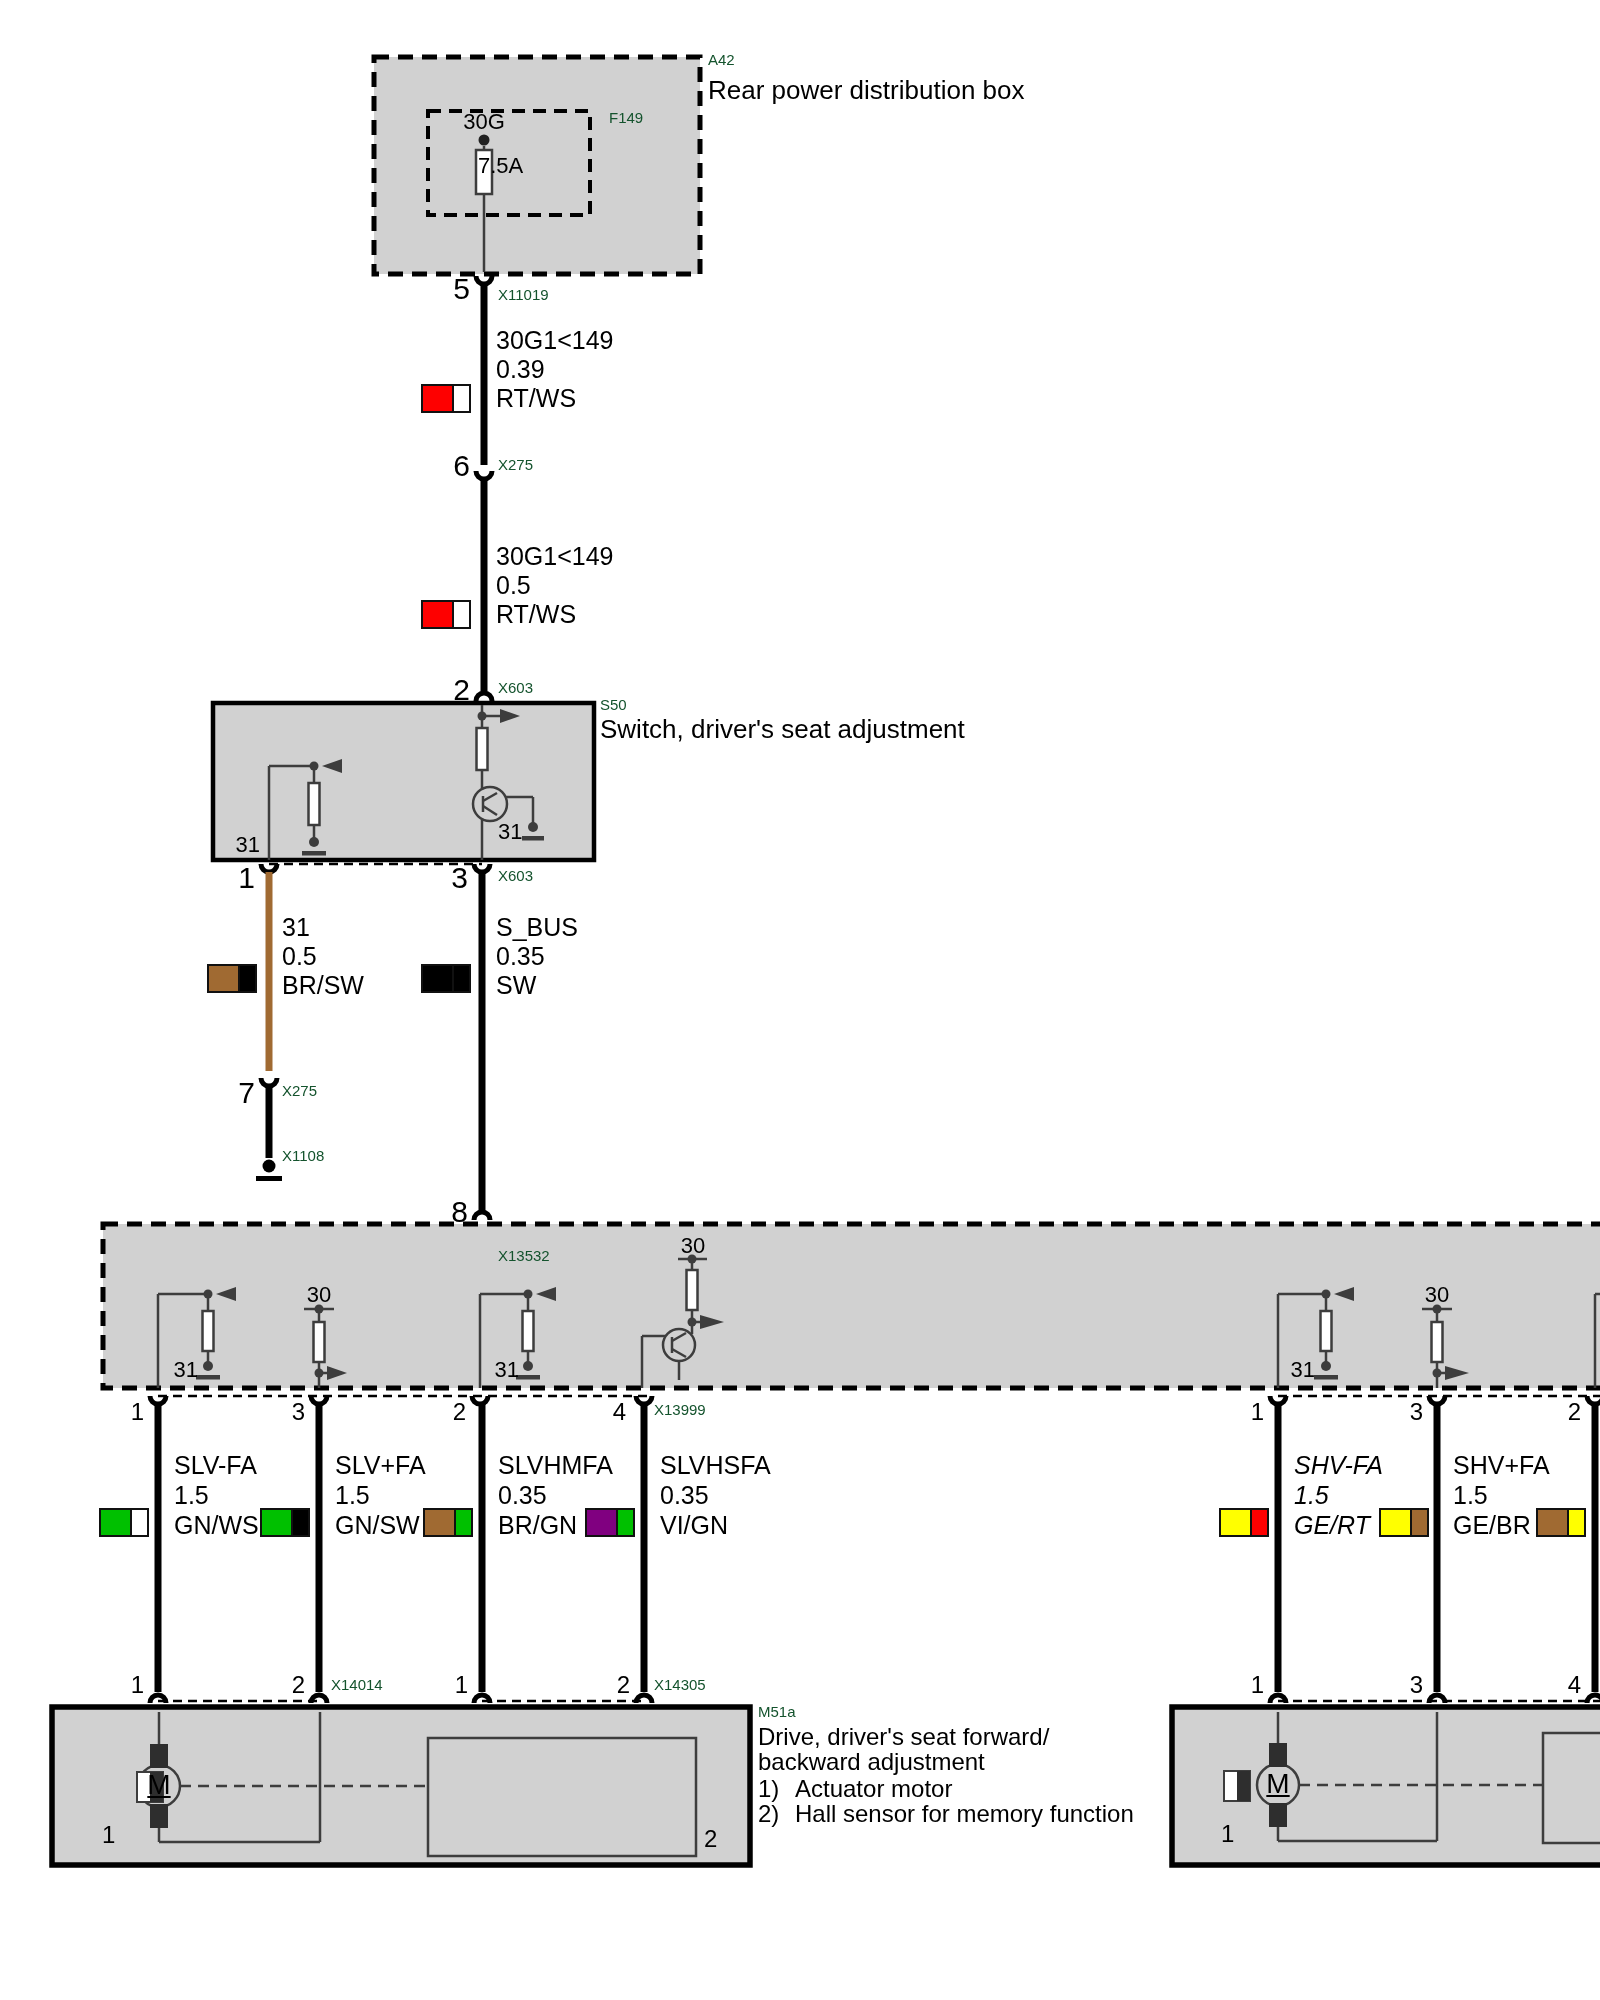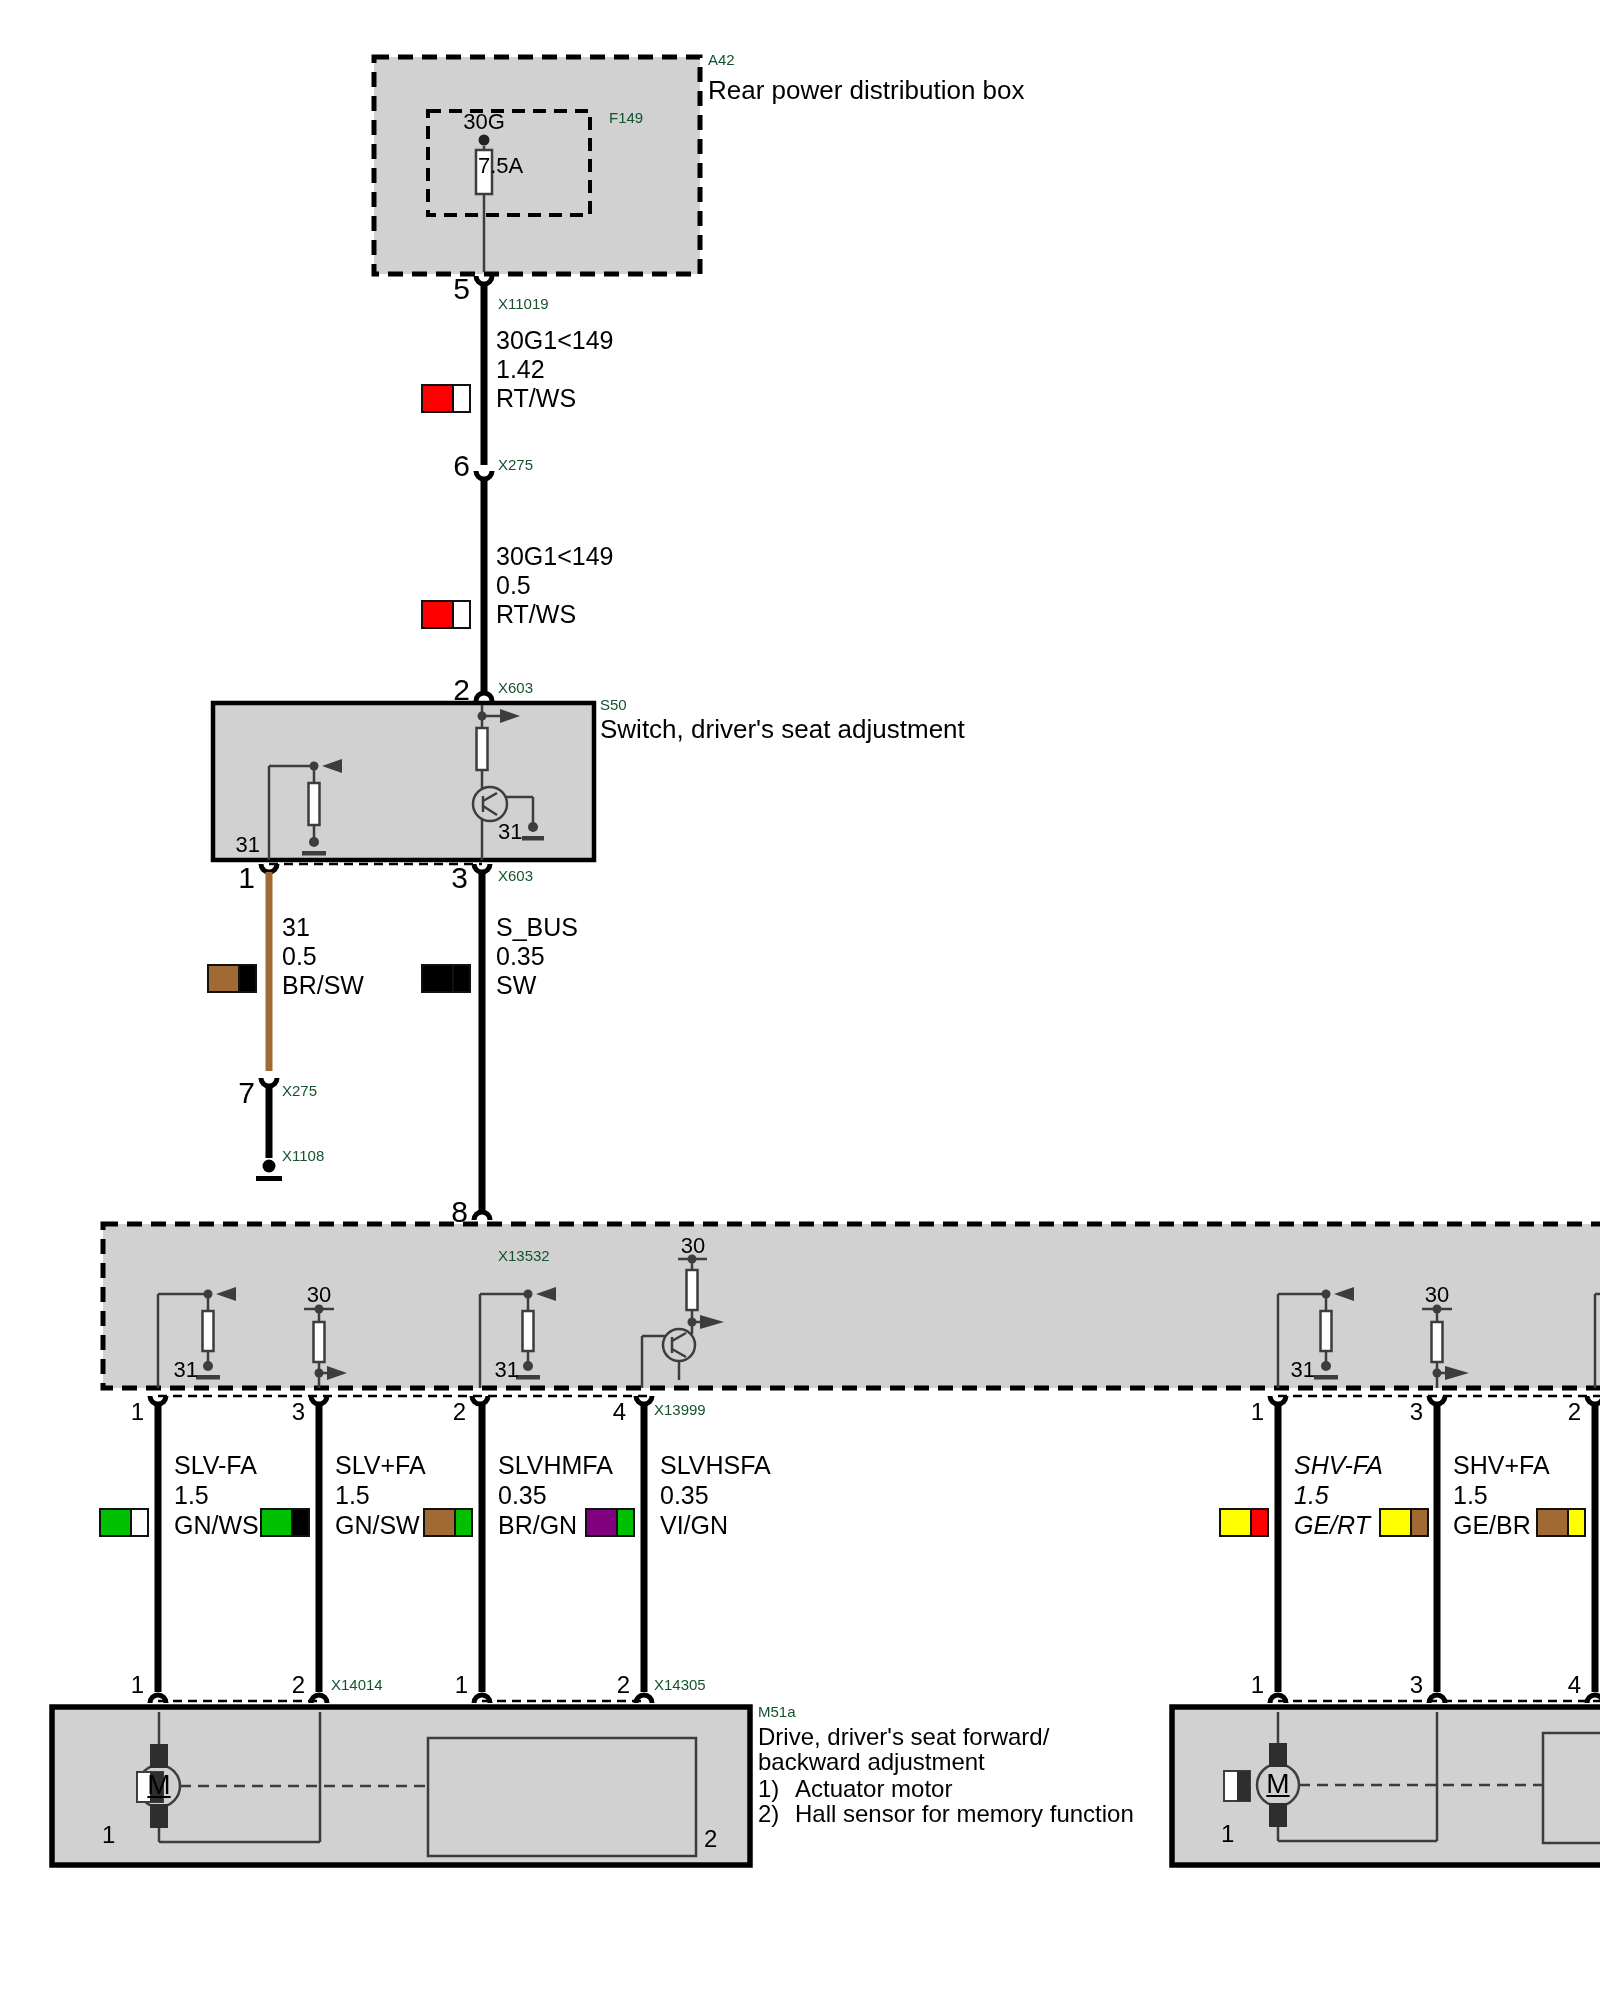--- a/index.html
+++ b/index.html
@@ -258,25 +258,25 @@
   </g>
 </svg>
 
 <div class="lbl t15" style="left:708px;top:52px;">A42</div>
 <div class="lbl t26" style="left:708px;top:76px;">Rear power distribution box</div>
 <div class="lbl t15" style="left:609px;top:110px;">F149</div>
 <div class="lbl t22 ctr" style="left:444px;top:110px;width:80px;">30G</div>
 <div class="lbl t22" style="left:478px;top:154px;">7.5A</div>
 
 <div class="pin" style="left:422px;top:272px;">5</div>
-<div class="lbl t15" style="left:498px;top:296px;text-align:center;">X11019</div>
+<div class="lbl t15" style="left:498px;top:287px;text-align:center;">X11019</div>
 
 <div class="wirelabel" style="left:496px;top:326px;">
   <div>30G1&lt;149</div>
-  <div>1.42</div>
+  <div>0.39</div>
   <div>RT/WS</div>
 </div>
 <div class="swatch" style="left:421px;top:384px;">
   <span class="sw-main c-red"></span>
       <span class="sw-sec c-white"></span>
 </div>
 
 <div class="pin" style="left:422px;top:449px;">6</div>
 <div class="lbl t15" style="left:498px;top:457px;">X275</div>
 

